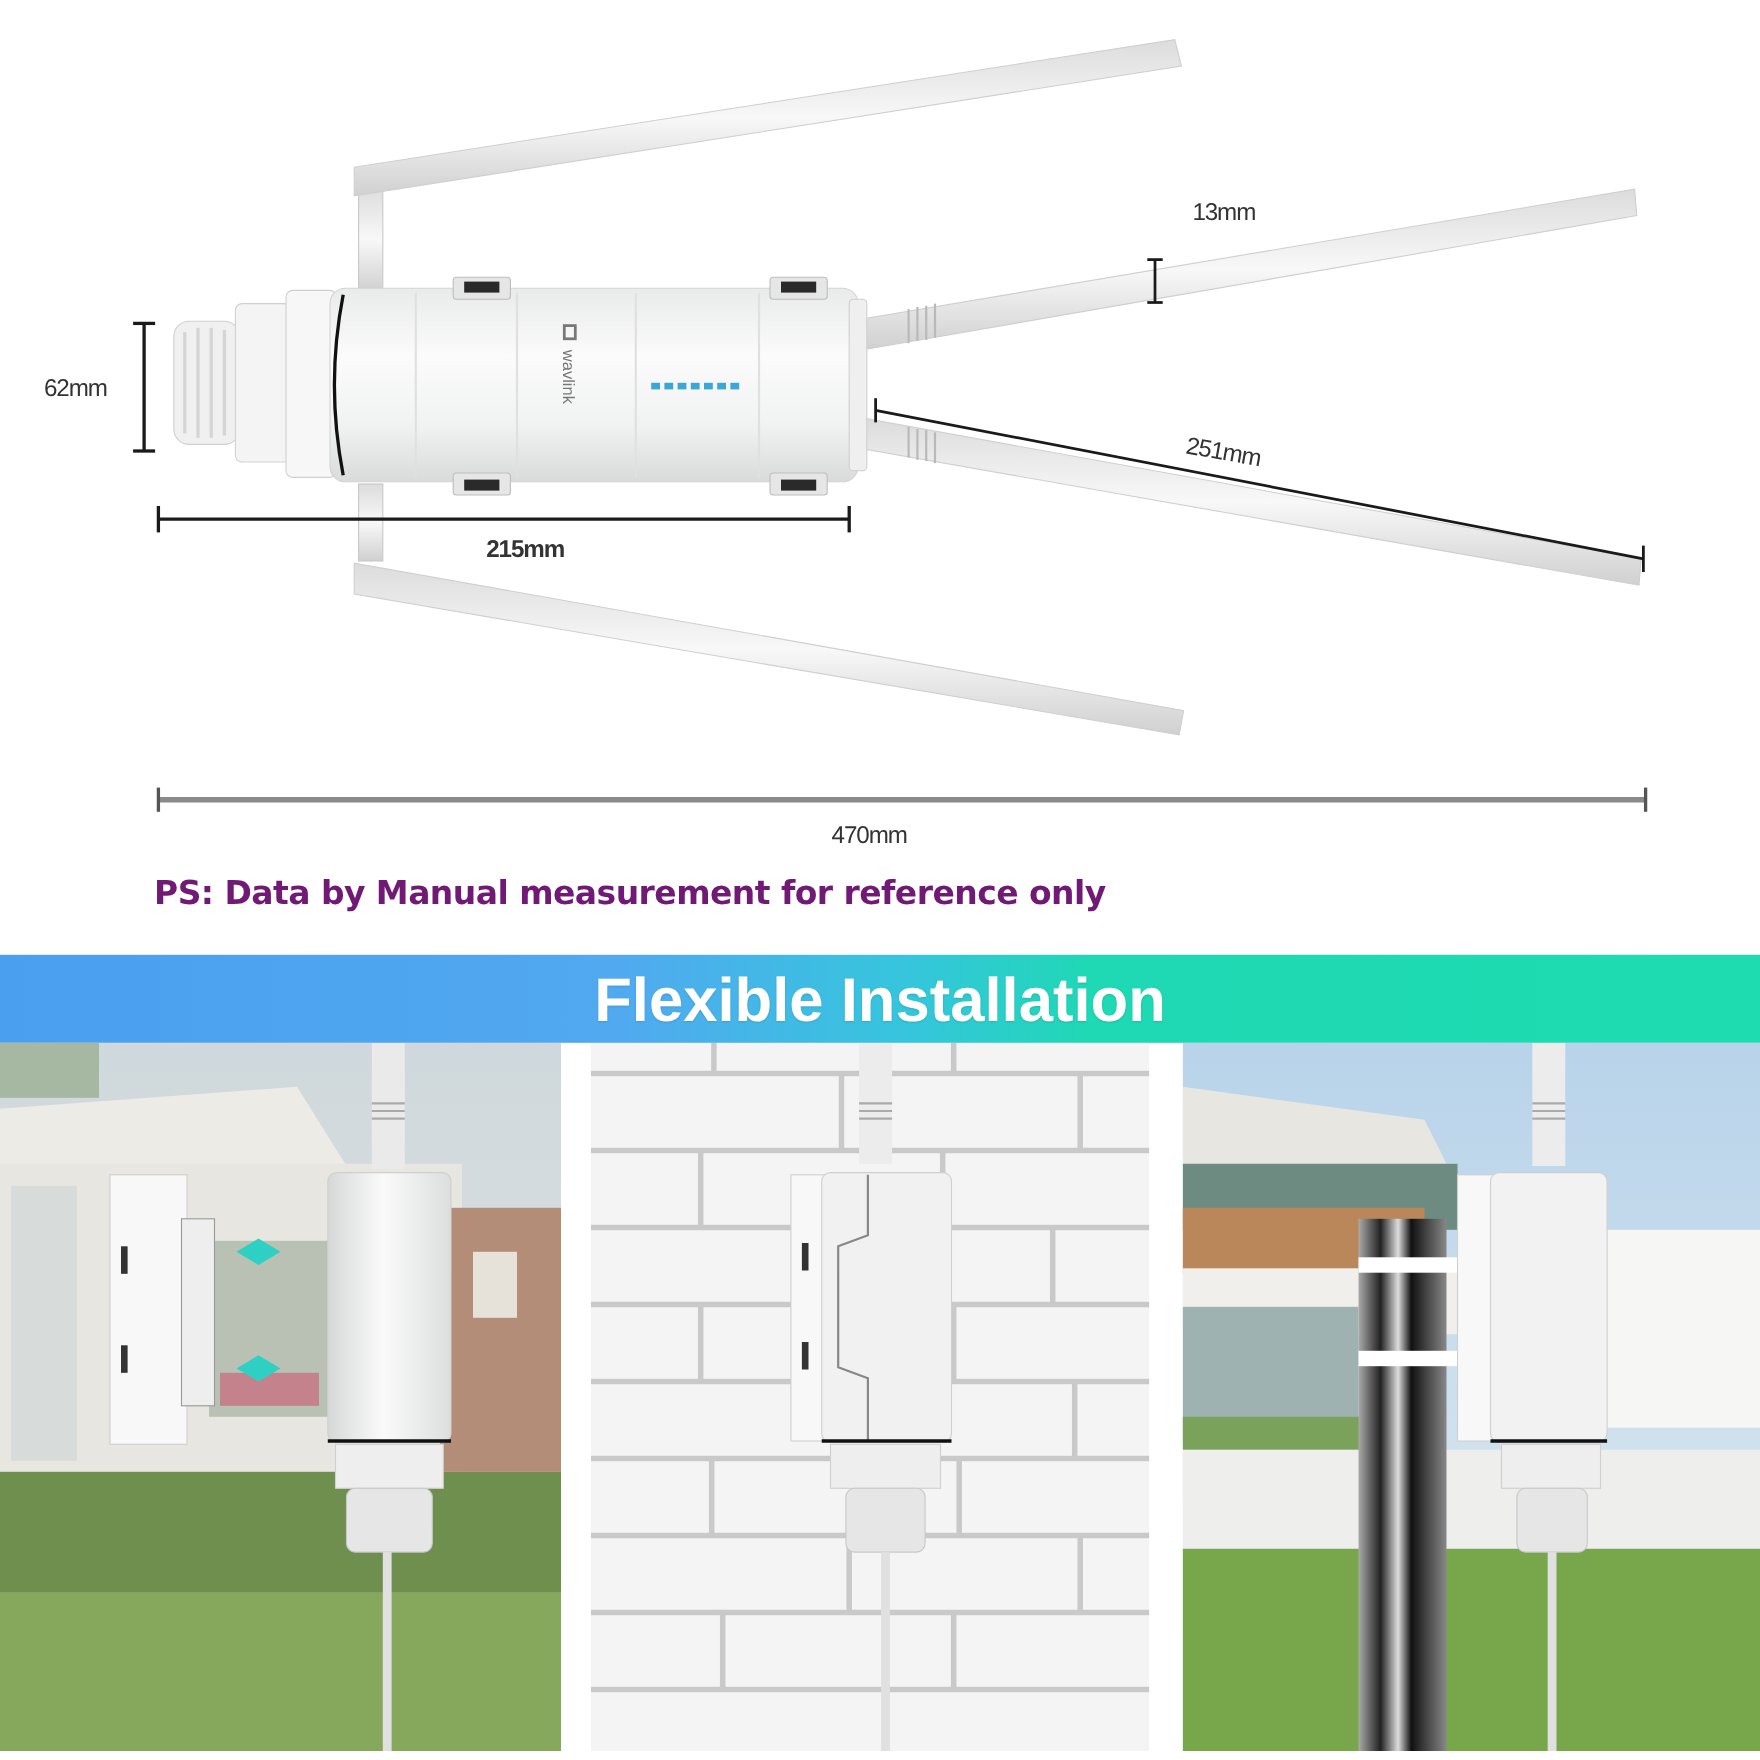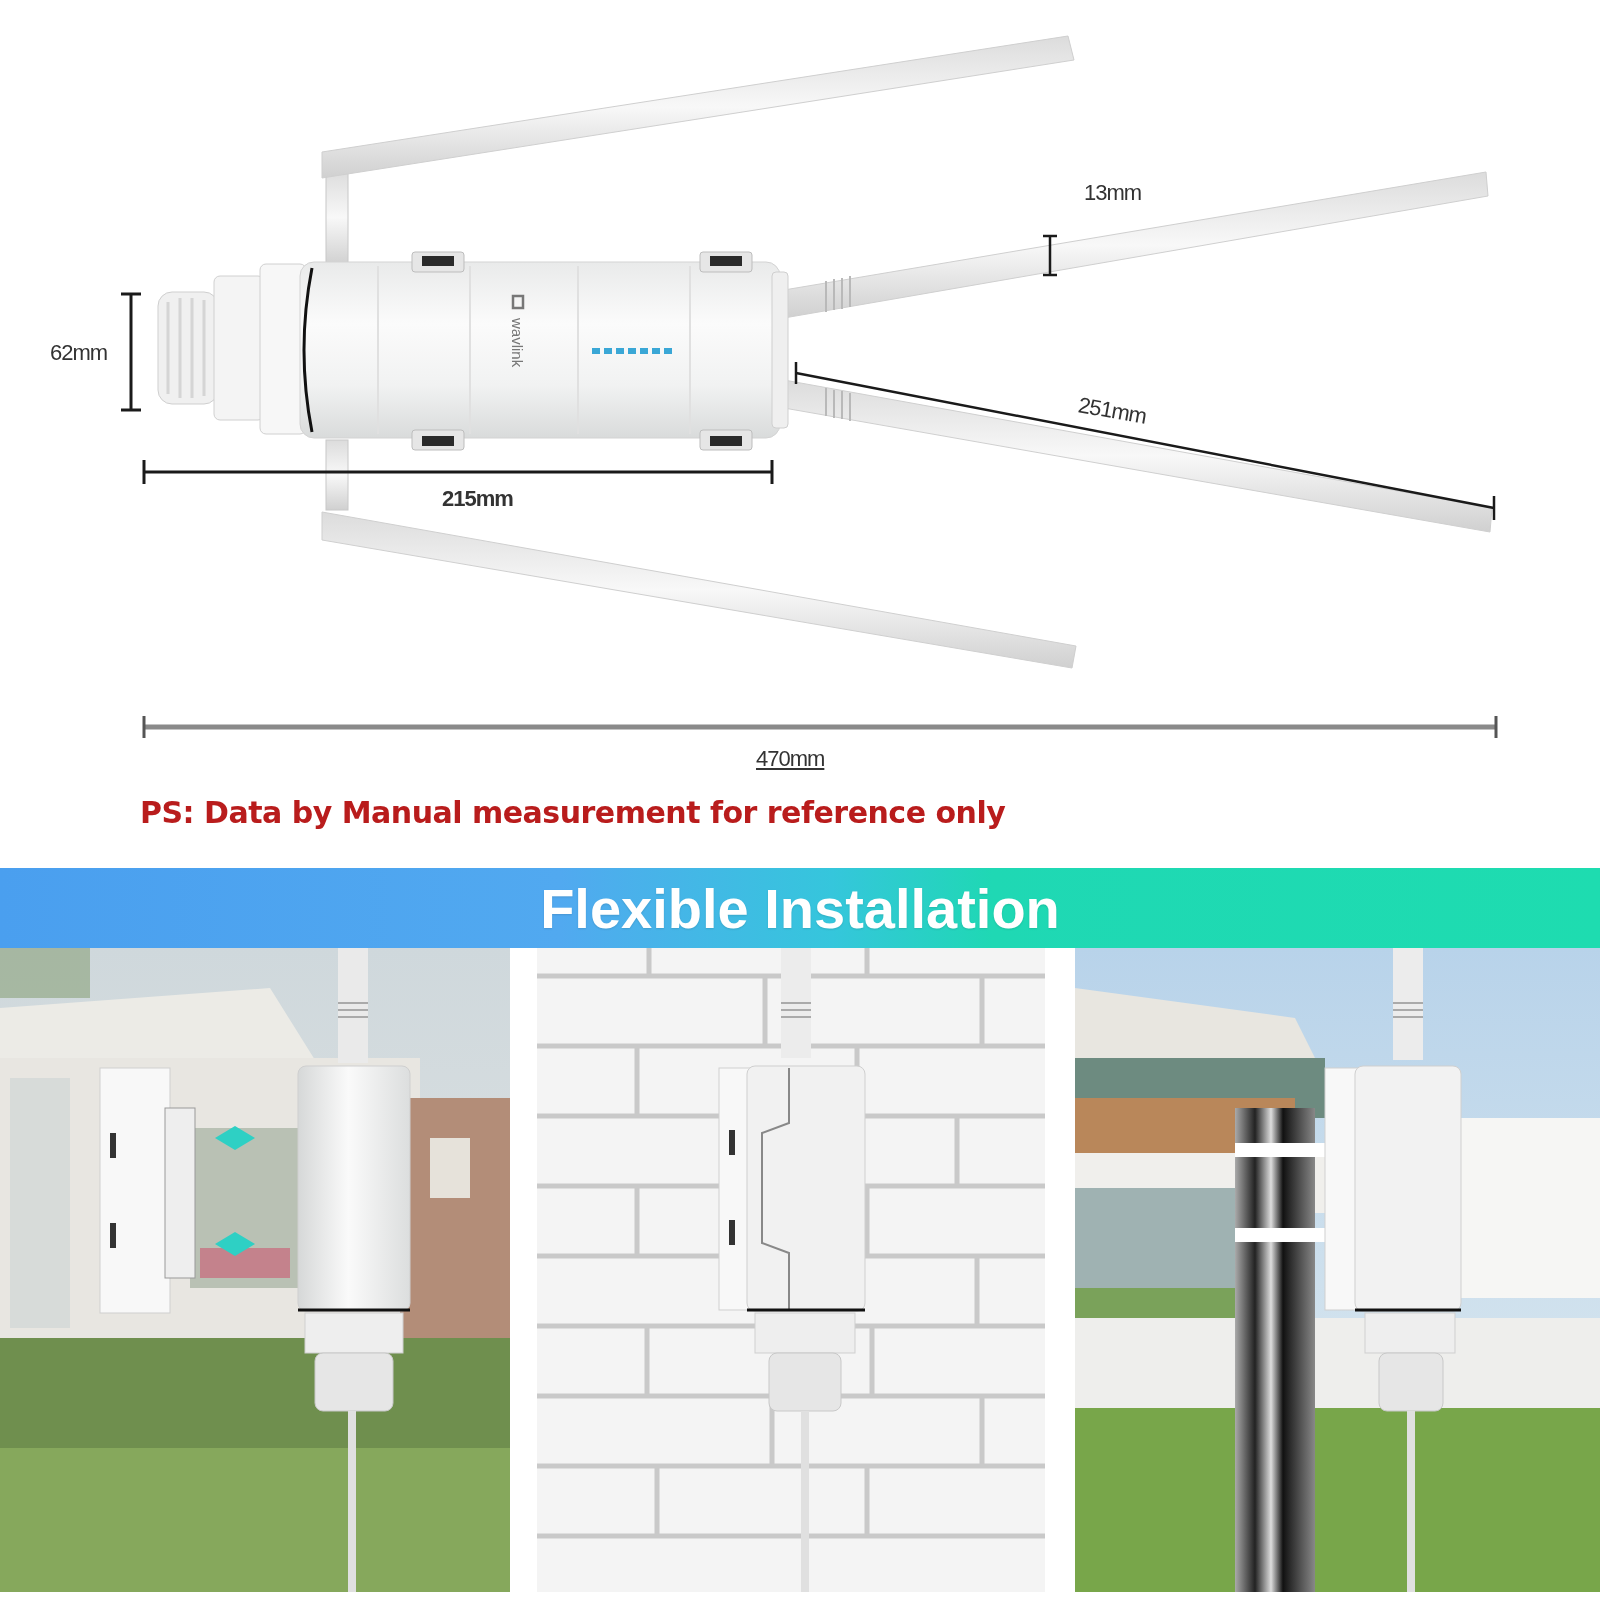--- a/index.html
+++ b/index.html
@@ -1,21 +1,21 @@
 <!DOCTYPE html>
 <html><head>
   <meta charset="utf-8">
   <style>
     * { margin: 0; padding: 0; box-sizing: border-box; }
     html, body { width: 1600px; height: 1600px; background: #ffffff; overflow: hidden; }
     body { position: relative; font-family: "DejaVu Sans", sans-serif; color: #222; }
 
     #diagram { position: absolute; left: 0; top: 0; width: 1600px; height: 840px; }
     .dim-label { position: absolute; font-family: "Liberation Sans", sans-serif; font-size: 22px; color: #333; letter-spacing: -1px; white-space: nowrap; }
-    .note { position: absolute; left: 140px; top: 795px; font-family: "DejaVu Sans", sans-serif; font-weight: bold; font-size: 30px; color: #b91c1c; letter-spacing: -0.5px; white-space: nowrap; }
+    .note { position: absolute; left: 140px; top: 795px; font-family: "DejaVu Sans", sans-serif; font-weight: bold; font-size: 30px; color: #701a75; letter-spacing: -0.5px; white-space: nowrap; }
 
     .banner { position: absolute; left: 0; top: 868px; width: 1600px; height: 80px;
       background: linear-gradient(90deg, #4a9fef 0%, #51a9f0 35%, #35c6dc 52%, #1fd8b4 62%, #1edcb0 100%); }
     .banner-title { position: absolute; left: 0; right: 0; top: 8px; text-align: center;
       font-family: "Liberation Sans", sans-serif; font-weight: bold; font-size: 56px; color: #ffffff;
       letter-spacing: 0px; text-shadow: 0 1px 2px rgba(0,0,0,0.12); }
 
     .panel { position: absolute; top: 948px; height: 644px; overflow: hidden; }
     .panel svg { display: block; }
     #panel-1 { left: 0; width: 510px; }
@@ -135,25 +135,25 @@
         <line x1="1494" y1="496" x2="1494" y2="520" stroke-width="2.5"></line>
     </g>
 
     <g>
       <line x1="144" y1="727" x2="1496" y2="727" stroke="#8a8a8a" stroke-width="5"></line>
       <line x1="144" y1="716" x2="144" y2="738" stroke="#555" stroke-width="3"></line>
       <line x1="1496" y1="716" x2="1496" y2="738" stroke="#555" stroke-width="3"></line>
     </g>
   </svg>
 
-  <span class="dim-label" style="left:50px; top:340px;">62mm</span>
+  <span class="dim-label" style="left:40px; top:340px;">62mm</span>
   <span class="dim-label" style="left:442px; top:486px;font-weight:bold;">215mm</span>
   <span class="dim-label" style="left:1084px; top:180px;">13mm</span>
   <span class="dim-label" style="left:1078px; top:398px; transform:rotate(10deg);">251mm</span>
-  <span class="dim-label" style="left:756px; top:746px;text-decoration:underline;">470mm</span>
+  <span class="dim-label" style="left:756px; top:746px;">470mm</span>
   <div class="note">PS:  Data by Manual measurement for reference only</div>
 </div>
 
 <div class="banner">
   <div class="banner-title">Flexible Installation</div>
 </div>
 
 <div class="panel" id="panel-1">
   <svg width="510" height="644" viewBox="0 0 510 644">
     <defs>

